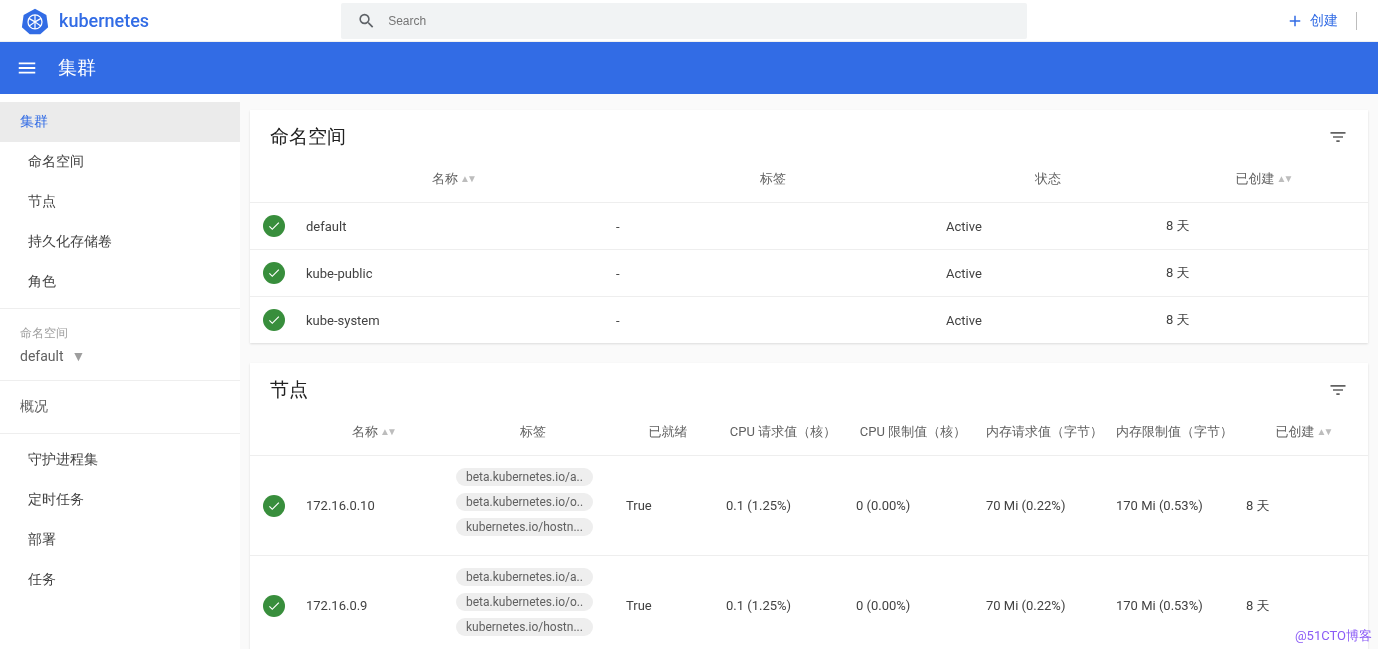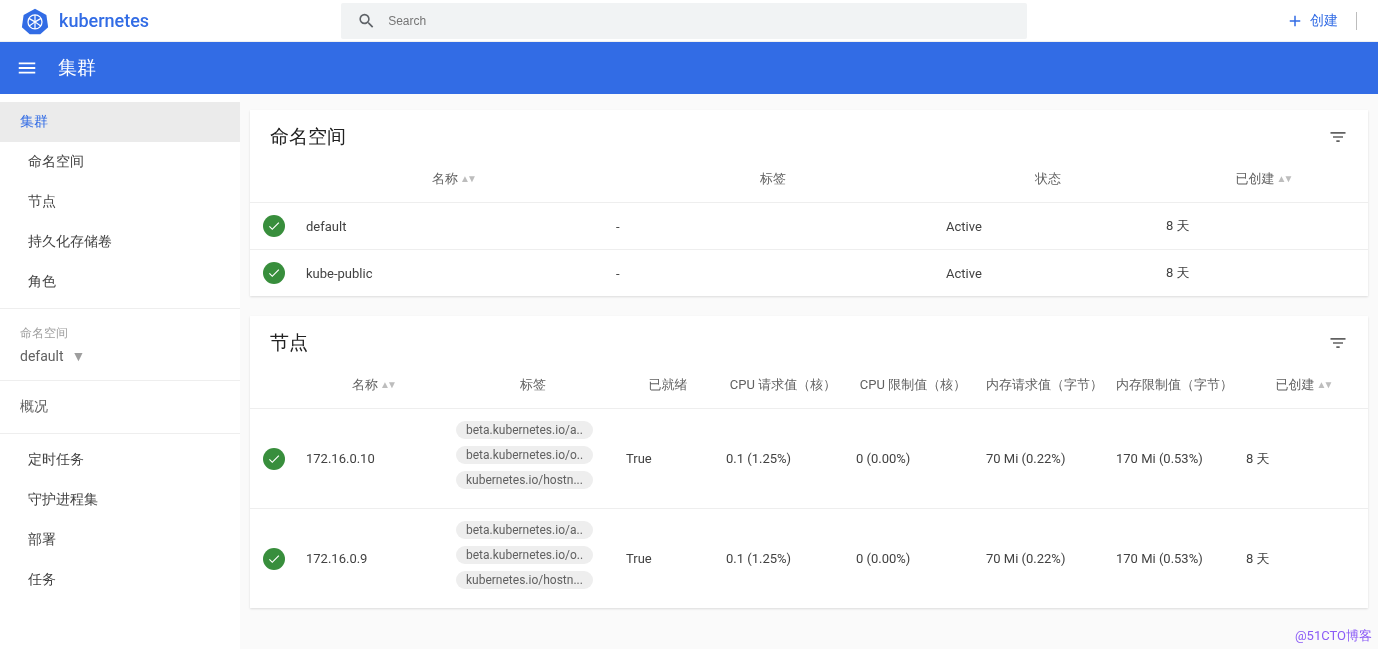--- a/index.html
+++ b/index.html
@@ -201,22 +201,22 @@
     <div class="side-item sub">角色</div>
     <div class="side-sep"></div>
     <div class="side-label">命名空间</div>
     <div class="side-select">
       <span>default</span>
       <span class="caret">▼</span>
     </div>
     <div class="side-sep"></div>
     <div class="side-item header">概况</div>
     <div class="side-sep"></div>
+    <div class="side-item sub">守护进程集</div>
     <div class="side-item sub">定时任务</div>
-    <div class="side-item sub">守护进程集</div>
     <div class="side-item sub">部署</div>
     <div class="side-item sub">任务</div>
 
   </div>
 
   <div class="main">
 
     <div class="card">
       <div class="card-head">
         <span>命名空间</span>
@@ -253,20 +253,31 @@
               <td>Active</td>
               <td>8 天</td>
             </tr>
             <tr>
               <td class="status-cell"><span class="check">
                   <svg viewBox="0 0 24 24">
                     <path d="M9 16.17L4.83 12l-1.42 1.41L9 19 21 7l-1.41-1.41z"></path>
                   </svg>
                 </span></td>
               <td class="linkcell">kube-public</td>
+              <td>-</td>
+              <td>Active</td>
+              <td>8 天</td>
+            </tr>
+            <tr>
+              <td class="status-cell"><span class="check">
+                  <svg viewBox="0 0 24 24">
+                    <path d="M9 16.17L4.83 12l-1.42 1.41L9 19 21 7l-1.41-1.41z"></path>
+                  </svg>
+                </span></td>
+              <td class="linkcell">kube-system</td>
               <td>-</td>
               <td>Active</td>
               <td>8 天</td>
             </tr>
           </tbody>
       </table>
     </div>
 
     <div class="card">
       <div class="card-head">

